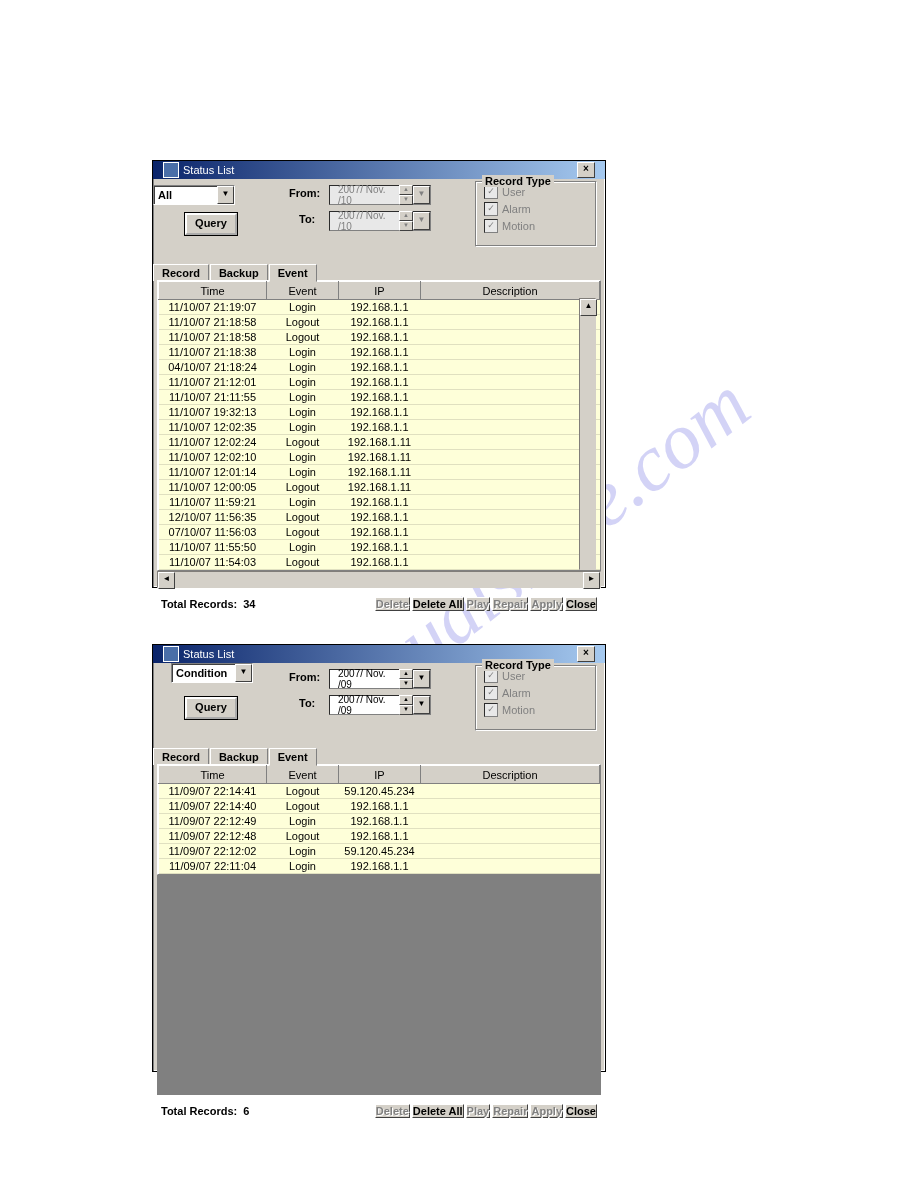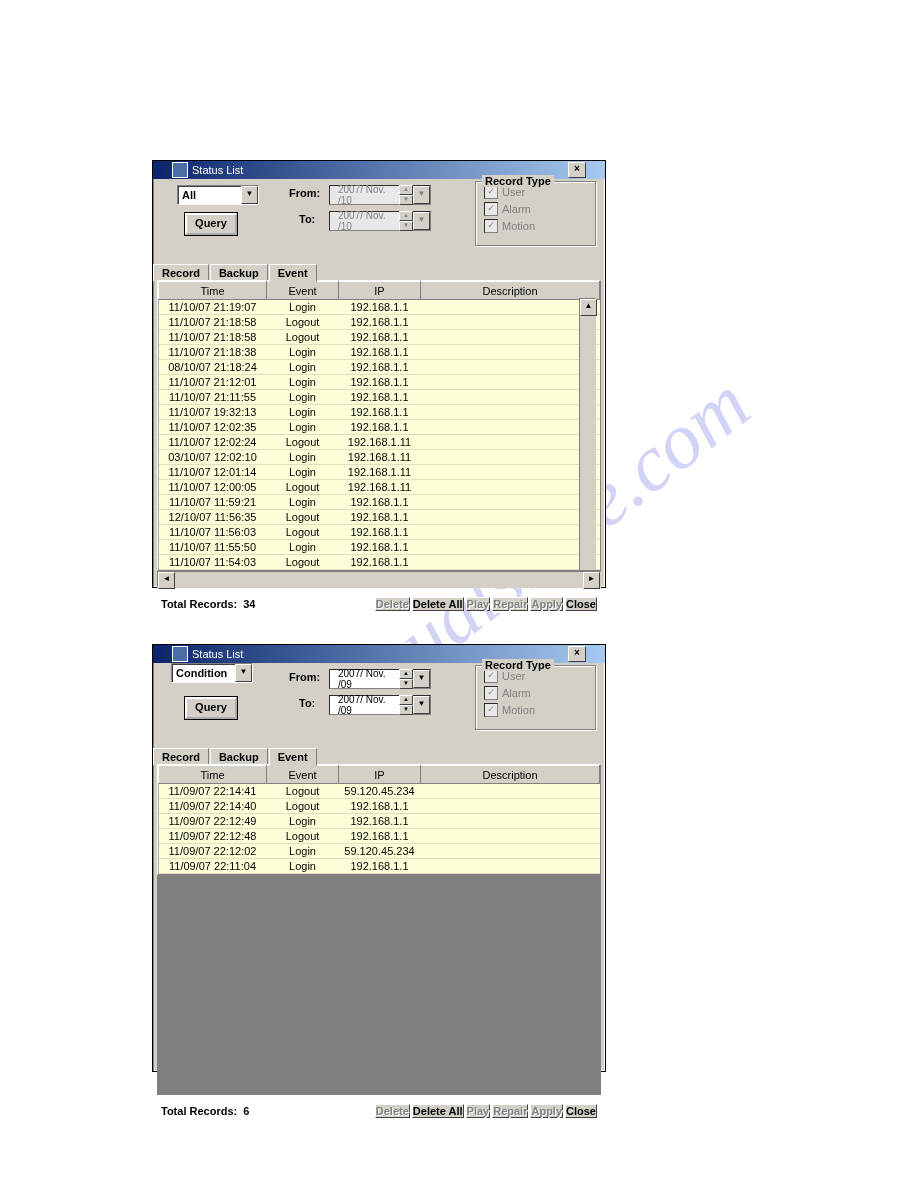--- a/index.html
+++ b/index.html
@@ -1,38 +1,38 @@
 <!DOCTYPE html>
 <html><head>
 <meta charset="utf-8">
 <style>
   body{margin:0;background:#fff;font-family:"Tahoma",Arial,sans-serif;font-size:11px;color:#000;width:918px;height:1188px;position:relative}
   .dialog{position:absolute;background:#d4d0c8;border:1px solid #000;box-shadow:1px 1px 0 #808080 inset,-1px -1px 0 #fff inset}
-  .titlebar{background:linear-gradient(90deg,#0a246a,#a6caf0);color:#fff;height:18px;line-height:18px;padding:0 19px;display:flex;align-items:center;font-size:11px}
+  .titlebar{background:linear-gradient(90deg,#0a246a,#a6caf0);color:#fff;height:18px;line-height:18px;padding:0 10px;display:flex;align-items:center;font-size:11px}
   .titlebar .ico{width:14px;height:14px;background:#4a6ea8;margin-right:4px;display:inline-block;border:1px solid #fff}
   .titlebar .title{flex:1}
   .titlebar .xbtn{width:16px;height:14px;background:#d4d0c8;border:1px solid #fff;border-right-color:#404040;border-bottom-color:#404040;color:#000;font-size:10px;text-align:center;line-height:12px;font-weight:bold}
   .toparea{padding:8px 8px 4px 8px;position:relative;height:72px}
   .dropdown{position:absolute;width:80px;height:18px;background:#fff;border:1px solid #808080;border-right-color:#fff;border-bottom-color:#fff;box-shadow:inset 1px 1px 0 #404040;display:flex;align-items:center;font-weight:bold}
   .dropdown span{flex:1;padding:0 4px}
   .ddarrow{width:15px;height:16px;background:#d4d0c8;border:1px solid #fff;border-right-color:#404040;border-bottom-color:#404040;text-align:center;line-height:14px;font-size:8px}
   .qbtn{position:absolute;width:48px;height:18px;background:#d4d0c8;border:2px outset #fff;font-weight:bold;text-align:center;line-height:16px;box-shadow:0 0 0 1px #000}
   .fromlbl,.tolbl{position:absolute;font-weight:bold}
   .datefld{position:absolute;width:100px;height:18px;background:#e8e8e8;border:1px inset #808080;display:flex;align-items:center;color:#808080}
   .datefld span{flex:1;padding:0 8px;font-size:10px}
   .spin{width:14px;display:flex;flex-direction:column}
   .spin div{height:8px;background:#d4d0c8;border:1px solid #fff;border-right-color:#404040;border-bottom-color:#404040;font-size:6px;text-align:center;line-height:6px}
   .fieldset{position:absolute;border:1px solid #808080;border-right-color:#fff;border-bottom-color:#fff;box-shadow:inset -1px -1px 0 #808080,inset 1px 1px 0 #fff}
   .fieldset .legend{position:absolute;top:-7px;left:6px;background:#d4d0c8;padding:0 3px;font-weight:bold;font-size:11px}
   .chk{display:flex;align-items:center;margin:3px 8px;color:#808080}
   .chkbox{width:12px;height:12px;background:#e8e8e8;border:1px inset #808080;margin-right:4px;text-align:center;line-height:10px;font-size:9px;color:#808080}
   .tabs{display:flex;position:relative;top:1px}
   .tab{padding:2px 8px;background:#d4d0c8;border:1px solid #808080;border-bottom:none;border-top-color:#fff;border-left-color:#fff;margin-right:1px;font-weight:bold;font-size:11px}
   .tab.active{background:#d4d0c8;position:relative;z-index:2;border-bottom:1px solid #d4d0c8;margin-bottom:-1px}
-  .tabbody{border:1px solid #fff;border-right-color:#808080;border-bottom-color:#808080;margin:0 4px;background:#a3a3a3;padding:0}
+  .tabbody{border:1px solid #fff;border-right-color:#808080;border-bottom-color:#808080;margin:0 4px;background:#ffffff;padding:0}
   .tbl{width:100%;border-collapse:collapse;table-layout:fixed}
   .tbl th{background:#d4d0c8;border:1px solid #fff;border-right-color:#808080;border-bottom-color:#808080;font-weight:normal;padding:1px 2px;font-size:11px;height:15px}
   .tbl td{background:#feffd9;border-bottom:1px solid #e0e0c0;text-align:center;padding:0 2px;font-size:11px;height:14px;white-space:nowrap;overflow:hidden}
   .scrollv{position:absolute;right:4px;width:15px;background:#d4d0c8;border:1px inset #d4d0c8}
   .scrollh{height:15px;background:#d4d0c8;border:1px inset #d4d0c8;margin:0 4px;display:flex}
   .sbtn{width:15px;height:15px;background:#d4d0c8;border:1px solid #fff;border-right-color:#404040;border-bottom-color:#404040;text-align:center;line-height:11px;font-size:8px}
   .footer{padding:4px 8px;display:flex;align-items:center;height:24px}
   .footer .lbl{font-weight:bold;margin-right:6px}
   .footer .cnt{font-weight:bold;margin-right:auto}
   .fbtn{width:56px;height:20px;background:#d4d0c8;border:1px solid #fff;border-right-color:#404040;border-bottom-color:#404040;margin-left:2px;text-align:center;line-height:18px;font-weight:bold;font-size:11px}
@@ -45,21 +45,21 @@
 
 <div class="watermark" style="left:240px;top:520px">manualshive.com</div>
 
 <div class="dialog" style="left:152px;top:160px;width:452px;height:426px">
   <div class="titlebar">
     <span class="ico"></span>
     <span class="title">Status List</span>
     <span class="xbtn">×</span>
   </div>
   <div class="toparea">
-    <div class="dropdown" style="left:24px;top:6px">
+    <div class="dropdown" style="left:0;top:6px">
       <span>All</span>
       <div class="ddarrow">▼</div>
     </div>
     <div class="qbtn" style="left:32px;top:34px">Query</div>
     <div class="fromlbl" style="left:136px;top:8px">From:</div>
     <div class="datefld" style="left:176px;top:6px">
       <span>2007/ Nov. /10</span>
       <div class="spin">
           <div>▲</div>
           <div>▼</div>
@@ -131,21 +131,21 @@
             <td>192.168.1.1</td>
             <td></td>
           </tr>
           <tr>
             <td>11/10/07 21:18:38</td>
             <td>Login</td>
             <td>192.168.1.1</td>
             <td></td>
           </tr>
           <tr>
-            <td>08/10/07 21:18:24</td>
+            <td>04/10/07 21:18:24</td>
             <td>Login</td>
             <td>192.168.1.1</td>
             <td></td>
           </tr>
           <tr>
             <td>11/10/07 21:12:01</td>
             <td>Login</td>
             <td>192.168.1.1</td>
             <td></td>
           </tr>
@@ -167,21 +167,21 @@
             <td>192.168.1.1</td>
             <td></td>
           </tr>
           <tr>
             <td>11/10/07 12:02:24</td>
             <td>Logout</td>
             <td>192.168.1.11</td>
             <td></td>
           </tr>
           <tr>
-            <td>03/10/07 12:02:10</td>
+            <td>11/10/07 12:02:10</td>
             <td>Login</td>
             <td>192.168.1.11</td>
             <td></td>
           </tr>
           <tr>
             <td>11/10/07 12:01:14</td>
             <td>Login</td>
             <td>192.168.1.11</td>
             <td></td>
           </tr>
@@ -197,21 +197,21 @@
             <td>192.168.1.1</td>
             <td></td>
           </tr>
           <tr>
             <td>12/10/07 11:56:35</td>
             <td>Logout</td>
             <td>192.168.1.1</td>
             <td></td>
           </tr>
           <tr>
-            <td>11/10/07 11:56:03</td>
+            <td>07/10/07 11:56:03</td>
             <td>Logout</td>
             <td>192.168.1.1</td>
             <td></td>
           </tr>
           <tr>
             <td>11/10/07 11:55:50</td>
             <td>Login</td>
             <td>192.168.1.1</td>
             <td></td>
           </tr>

